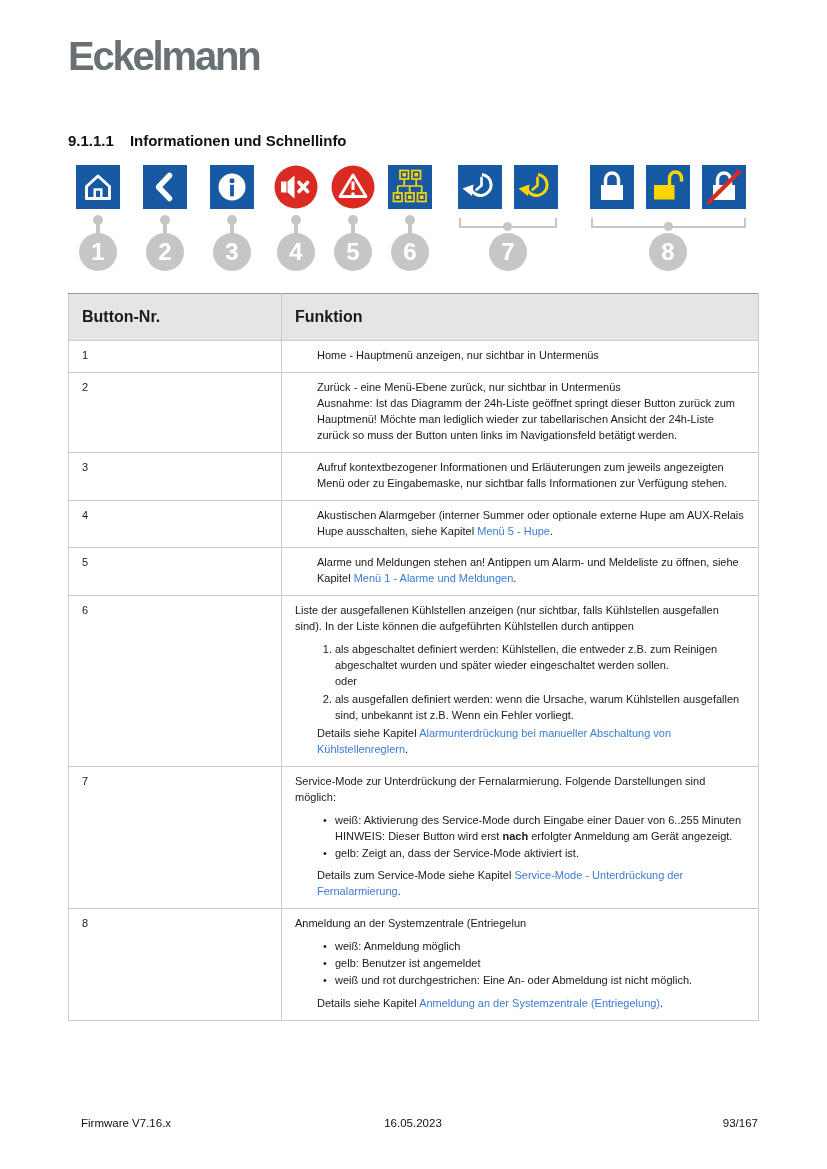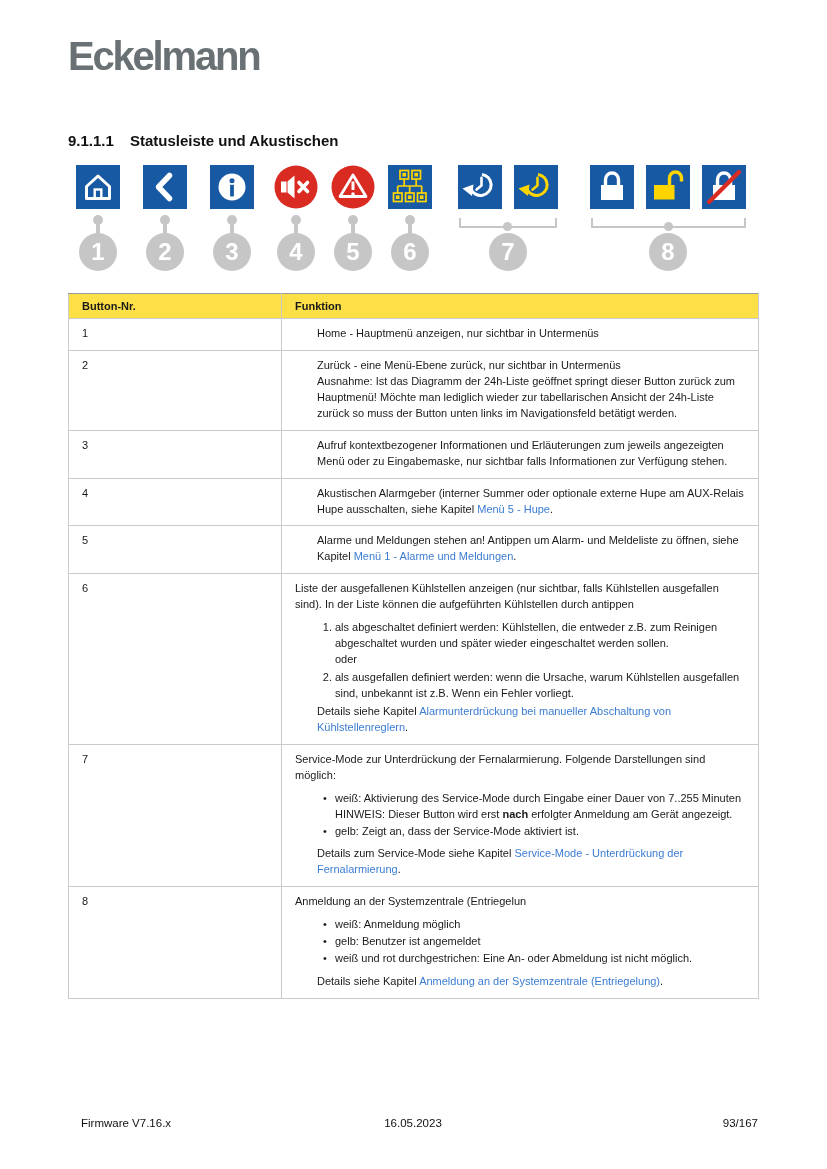--- a/index.html
+++ b/index.html
@@ -20,22 +20,22 @@
   .pin-stem{position:absolute;top:58px;width:4px;height:12px;background:#C6C6C6;}
   .callout{position:absolute;top:68px;width:38px;height:38px;border-radius:50%;background:#C6C6C6;
            color:#fff;font-weight:bold;font-size:24px;line-height:38px;text-align:center;}
   .tick{position:absolute;top:53px;width:2px;height:9px;background:#C6C6C6;}
   .hline{position:absolute;top:61px;height:2px;background:#C6C6C6;}
   .gdot{position:absolute;top:57px;width:9px;height:9px;border-radius:50%;background:#C6C6C6;}
 
   
   .btable{position:absolute;left:68px;top:293px;width:690px;border-collapse:collapse;table-layout:fixed;}
   .btable col.c1{width:213px;} .btable col.c2{width:477px;}
-  .btable th{background:#fde047;border:1px solid #CBCBCB;border-top:1px solid #9A9A9A;
-             font-size:11px;font-weight:bold;text-align:left;padding:6px 13px;}
+  .btable th{background:#e5e5e5;border:1px solid #CBCBCB;border-top:1px solid #9A9A9A;
+             font-size:16px;font-weight:bold;text-align:left;padding:14px 13px;}
   .btable td{border:1px solid #CBCBCB;font-size:11px;line-height:1.45;vertical-align:top;
              padding:7px 13px 8px 13px;}
   .fk p{margin:0 0 7px 0;}
   .fk p:last-child{margin-bottom:0;padding-left:22px;}
   .fk ol{margin:4px 0 1px 0;padding-left:40px;}
   .fk ol li{margin-bottom:2px;}
   .fk ul{margin:4px 0 7px 0;padding-left:40px;list-style:none;}
   .fk ul li{position:relative;margin-bottom:1px;}
   .fk ul li::before{content:"\2022";position:absolute;left:-12px;top:0;}
   .link{color:#3B7CD2;cursor:pointer;text-decoration:none;}
@@ -47,21 +47,21 @@
   .footer .f-right{position:absolute;right:0;}
 </style>
 </head>
 <body>
 
 <div class="page">
 
   <div class="logo">Eckelmann</div>
 
   <div class="heading">
-    <span class="hnum">9.1.1.1</span><span>Statusleiste und Akustischen</span>
+    <span class="hnum">9.1.1.1</span><span>Informationen und Schnellinfo</span>
   </div>
 
   <div class="statusbar">
 
     <div class="tile" style="left:76px">
       <svg viewBox="0 0 44 44">
           <rect width="44" height="44" fill="#1859A4"></rect>
         <path d="M10.5 21.5 L22 11 L33.5 21.5 V33.5 H10.5 Z" fill="none" stroke="#fff" stroke-width="3" stroke-linejoin="round"></path>
         <rect x="18.7" y="24.5" width="6.6" height="9" fill="none" stroke="#fff" stroke-width="2.4"></rect>
         </svg>
@@ -244,21 +244,21 @@
             <li><span>als ausgefallen definiert werden: wenn die Ursache, warum Kühlstellen ausgefallen sind, unbekannt ist z.B. Wenn ein Fehler vorliegt.</span></li>
           </ol>
           <p><span>Details siehe Kapitel </span><a class="link">Alarmunterdrückung bei manueller Abschaltung von Kühlstellenreglern</a><span>.</span></p>
         </td>
       </tr>
       <tr>
         <td>7</td>
         <td class="fk">
           <p><span>Service-Mode zur Unterdrückung der Fernalarmierung. Folgende Darstellungen sind möglich:</span></p>
           <ul>
-            <li><span>weiß: Aktivierung des Service-Mode durch Eingabe einer Dauer von 7..255 Minuten</span><br><span>HINWEIS: Dieser Button wird erst </span><b>nach</b><span> erfolgter Anmeldung am Gerät angezeigt.</span></li>
+            <li><span>weiß: Aktivierung des Service-Mode durch Eingabe einer Dauer von 6..255 Minuten</span><br><span>HINWEIS: Dieser Button wird erst </span><b>nach</b><span> erfolgter Anmeldung am Gerät angezeigt.</span></li>
             <li><span>gelb: Zeigt an, dass der Service-Mode aktiviert ist.</span></li>
           </ul>
           <p><span>Details zum Service-Mode siehe Kapitel </span><a class="link">Service-Mode - Unterdrückung der Fernalarmierung</a><span>.</span></p>
         </td>
       </tr>
       <tr>
         <td>8</td>
         <td class="fk">
           <p><span>Anmeldung an der Systemzentrale (Entriegelun</span></p>
           <ul>

